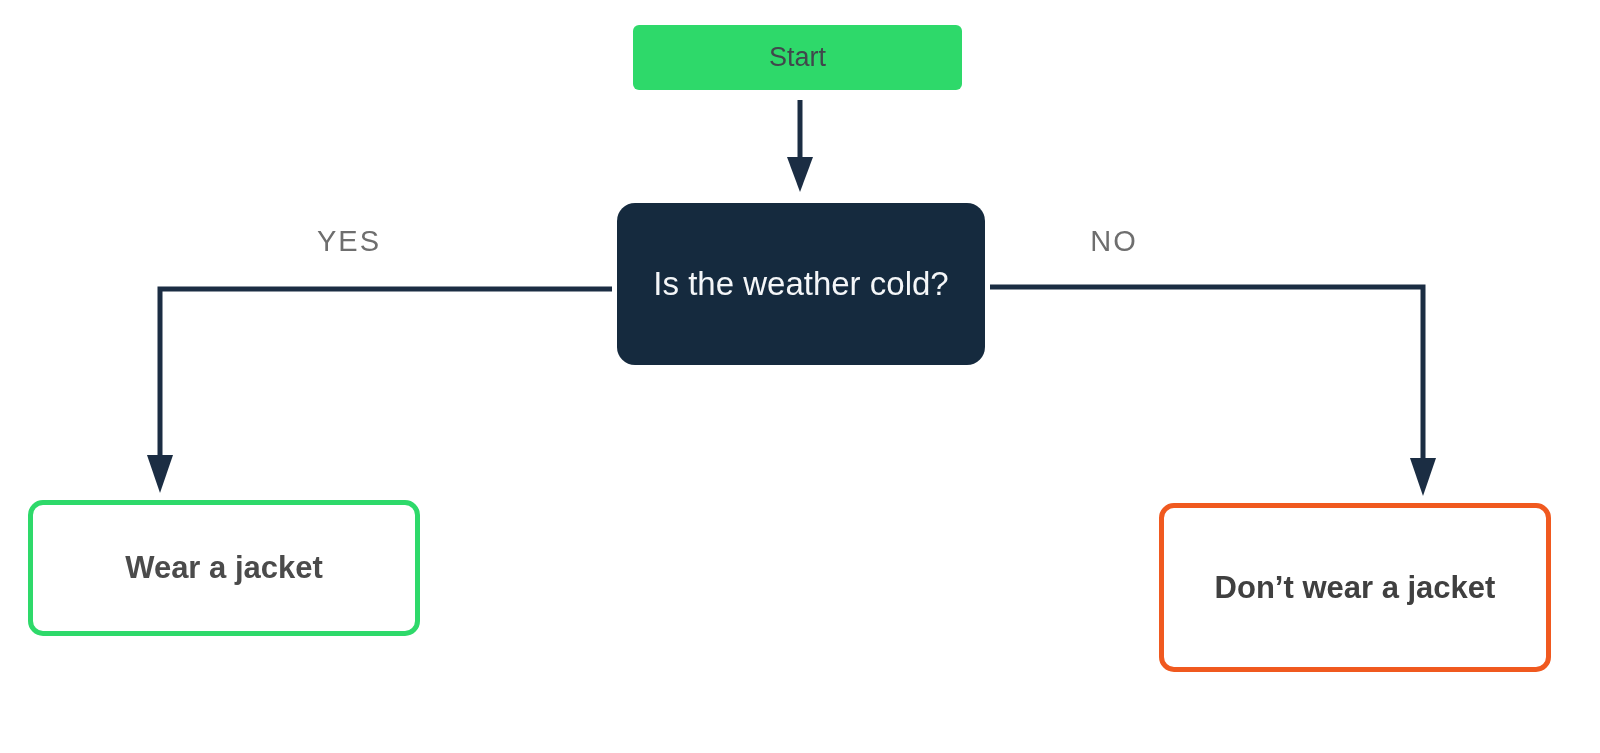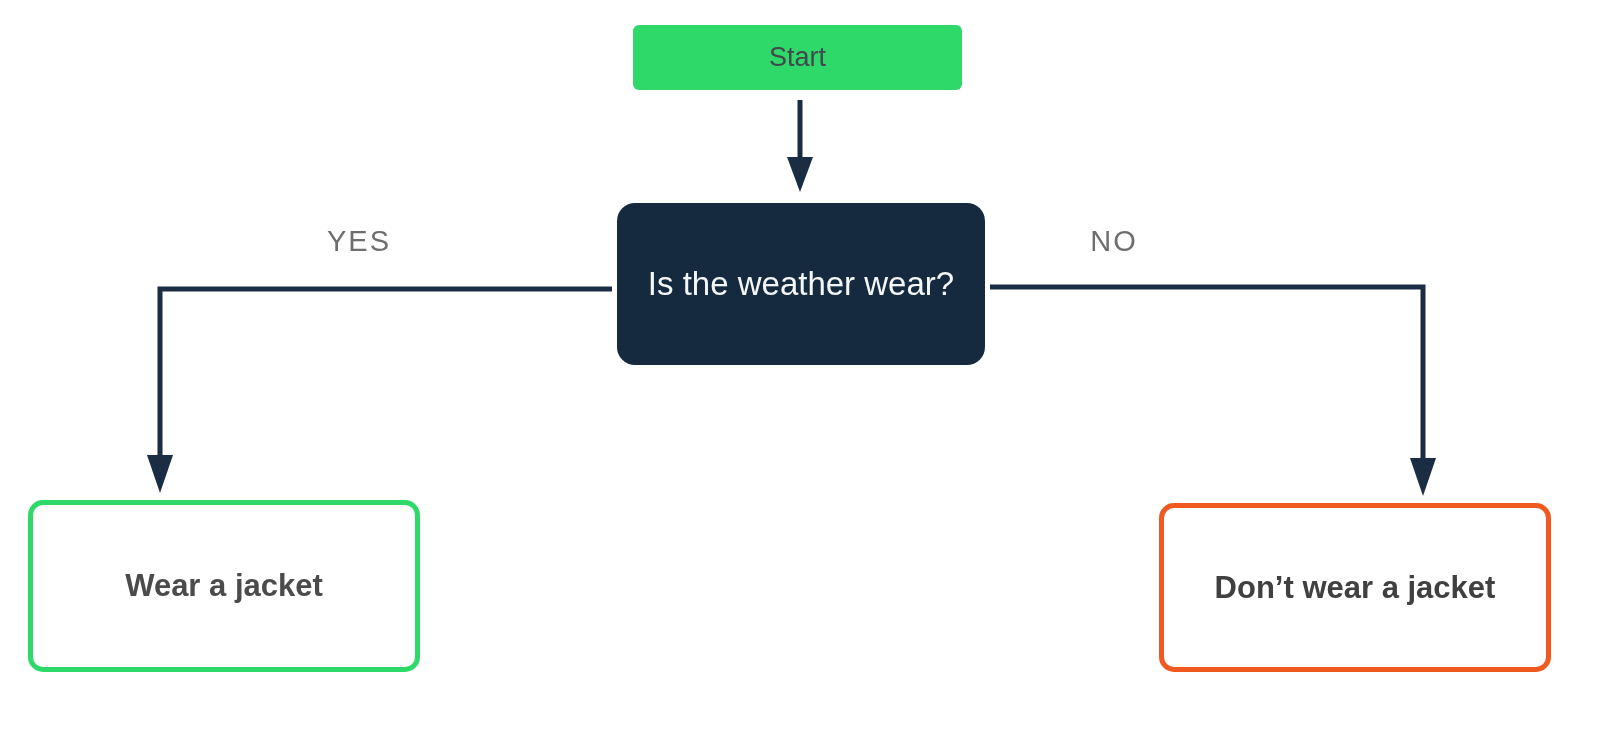--- a/index.html
+++ b/index.html
@@ -48,42 +48,42 @@
   .node-decision {
     left: 617px; top: 203px;
     width: 368px; height: 162px;
     border-radius: 18px;
     font-size: 33px;
     color: #f4f6f8;
   }
 
   .node-result {
     top: 500px;
-    width: 392px; height: 172px;
+    width: 392px; height: 136px;
     background: #ffffff;
     border-style: solid;
     border-width: 5px;
     border-radius: 15px;
     font-size: 31px;
     font-weight: bold;
     color: #4b4b4b;
   }
   .node-yes  { left: 28px; }
   .node-no   { left: 1159px; top: 503px; height: 169px; }
 
   .edge-label {
     position: absolute;
     top: 225px;
     width: 120px;
     text-align: center;
     font-size: 29px;
     letter-spacing: 2px;
     color: #6e6e6e;
   }
-  .edge-label-yes { left: 299px; }
+  .edge-label-yes { left: 289px; }
   .edge-label-no  { left: 1054px; }
 </style>
 </head>
 <body>
 
 <div class="canvas">
 
   <svg class="connectors" viewBox="0 0 1600 753" xmlns="http://www.w3.org/2000/svg">
 
     <line x1="800" y1="100" x2="800" y2="160" stroke="#1b2d43"></line>
@@ -94,21 +94,21 @@
 
     <polyline points="990,287 1423,287 1423,459" stroke="#1b2d43"></polyline>
     <polygon points="1423,496 1410,458 1436,458" fill="#1b2d43"></polygon>
   </svg>
 
   <div class="node node-start" style="background-color: rgb(46, 217, 106); color: rgb(65, 71, 76);">
     <span>Start</span>
   </div>
 
   <div class="node node-decision" style="background-color: rgb(21, 42, 62); color: rgb(244, 246, 248);">
-    <span>Is the weather wear?</span>
+    <span>Is the weather cold?</span>
   </div>
 
   <div class="node node-result node-yes" style="border-color: rgb(46, 217, 106); color: rgb(75, 75, 75);">
     <span>Wear a jacket</span>
   </div>
 
   <div class="node node-result node-no" style="border-color: rgb(240, 89, 31); color: #404040;">
     <span>Don’t wear a jacket</span>
   </div>
 

